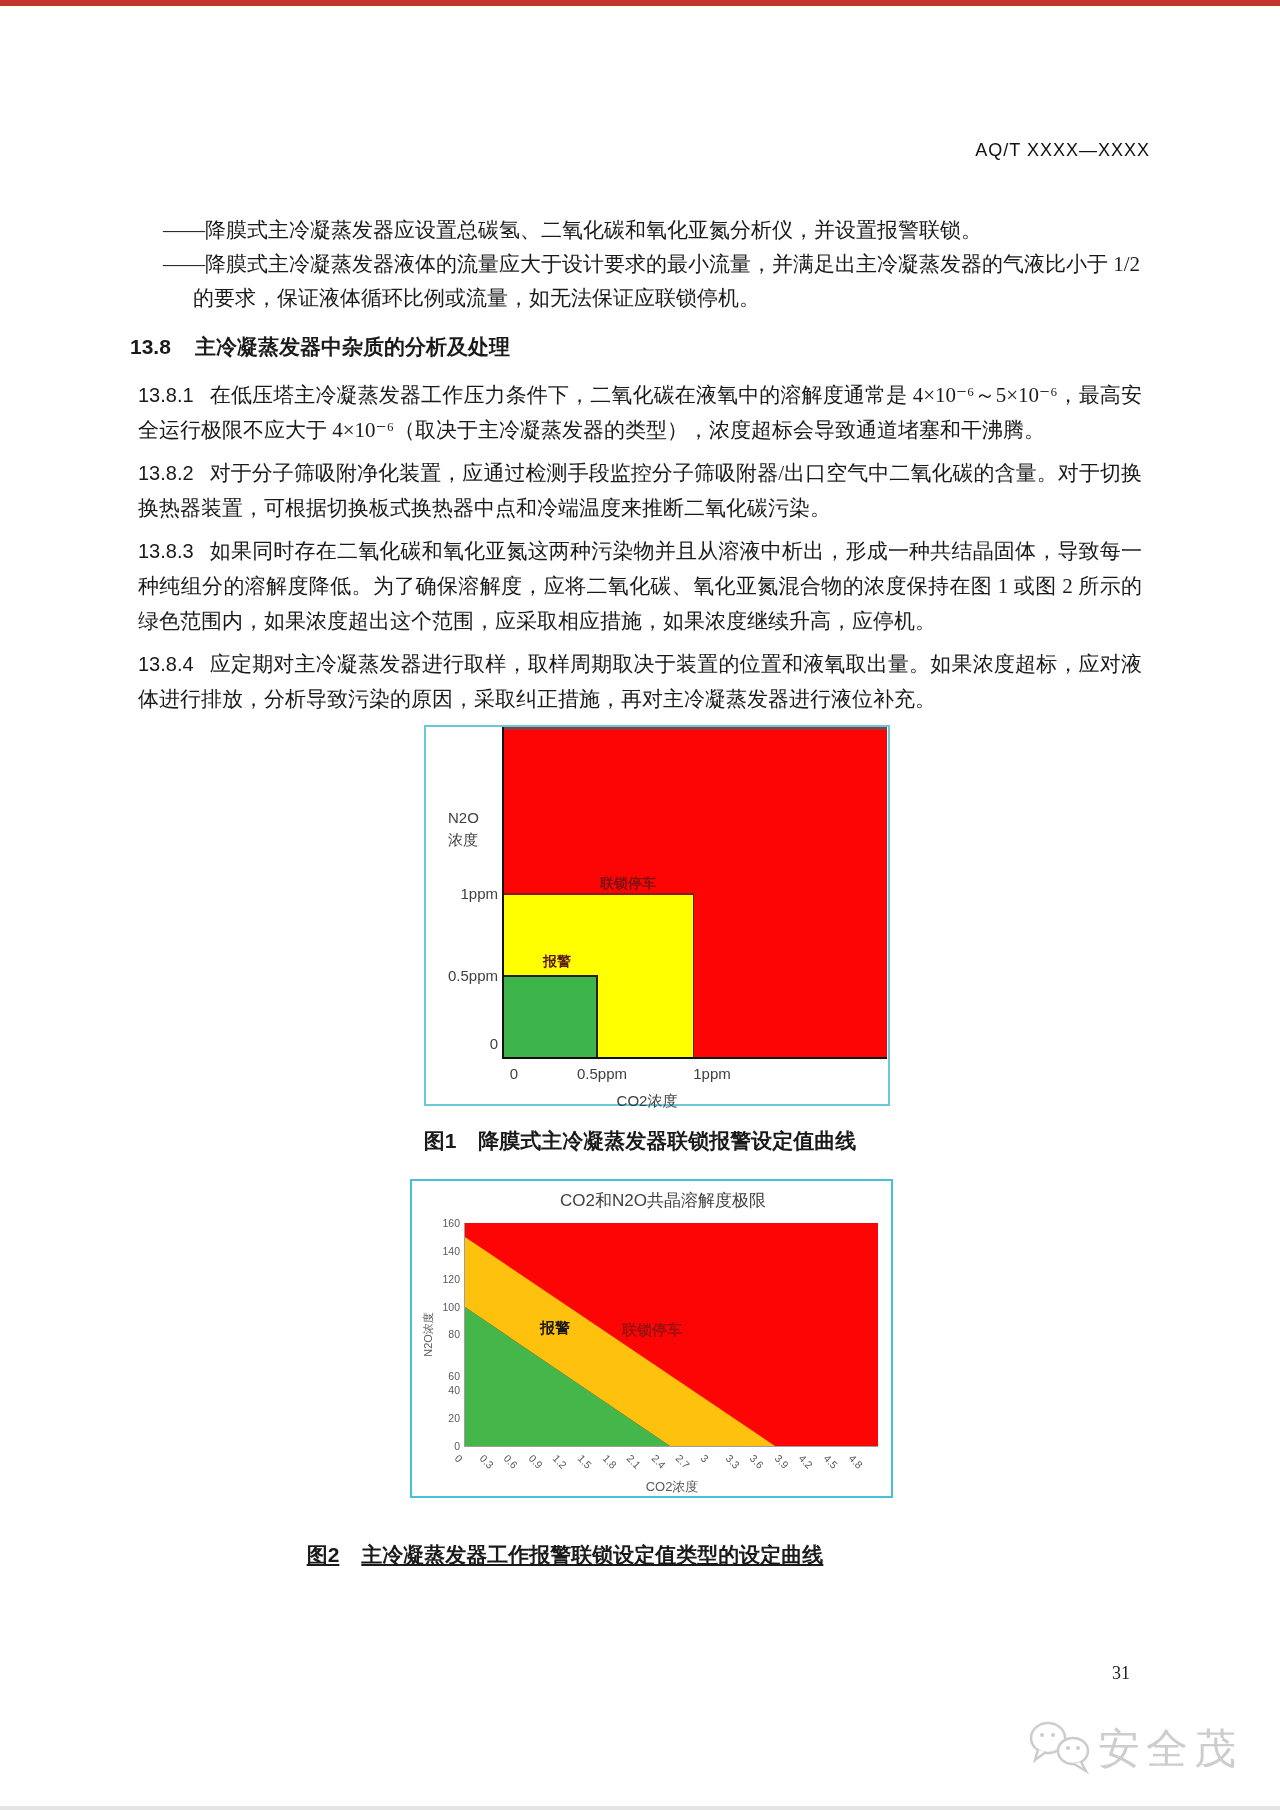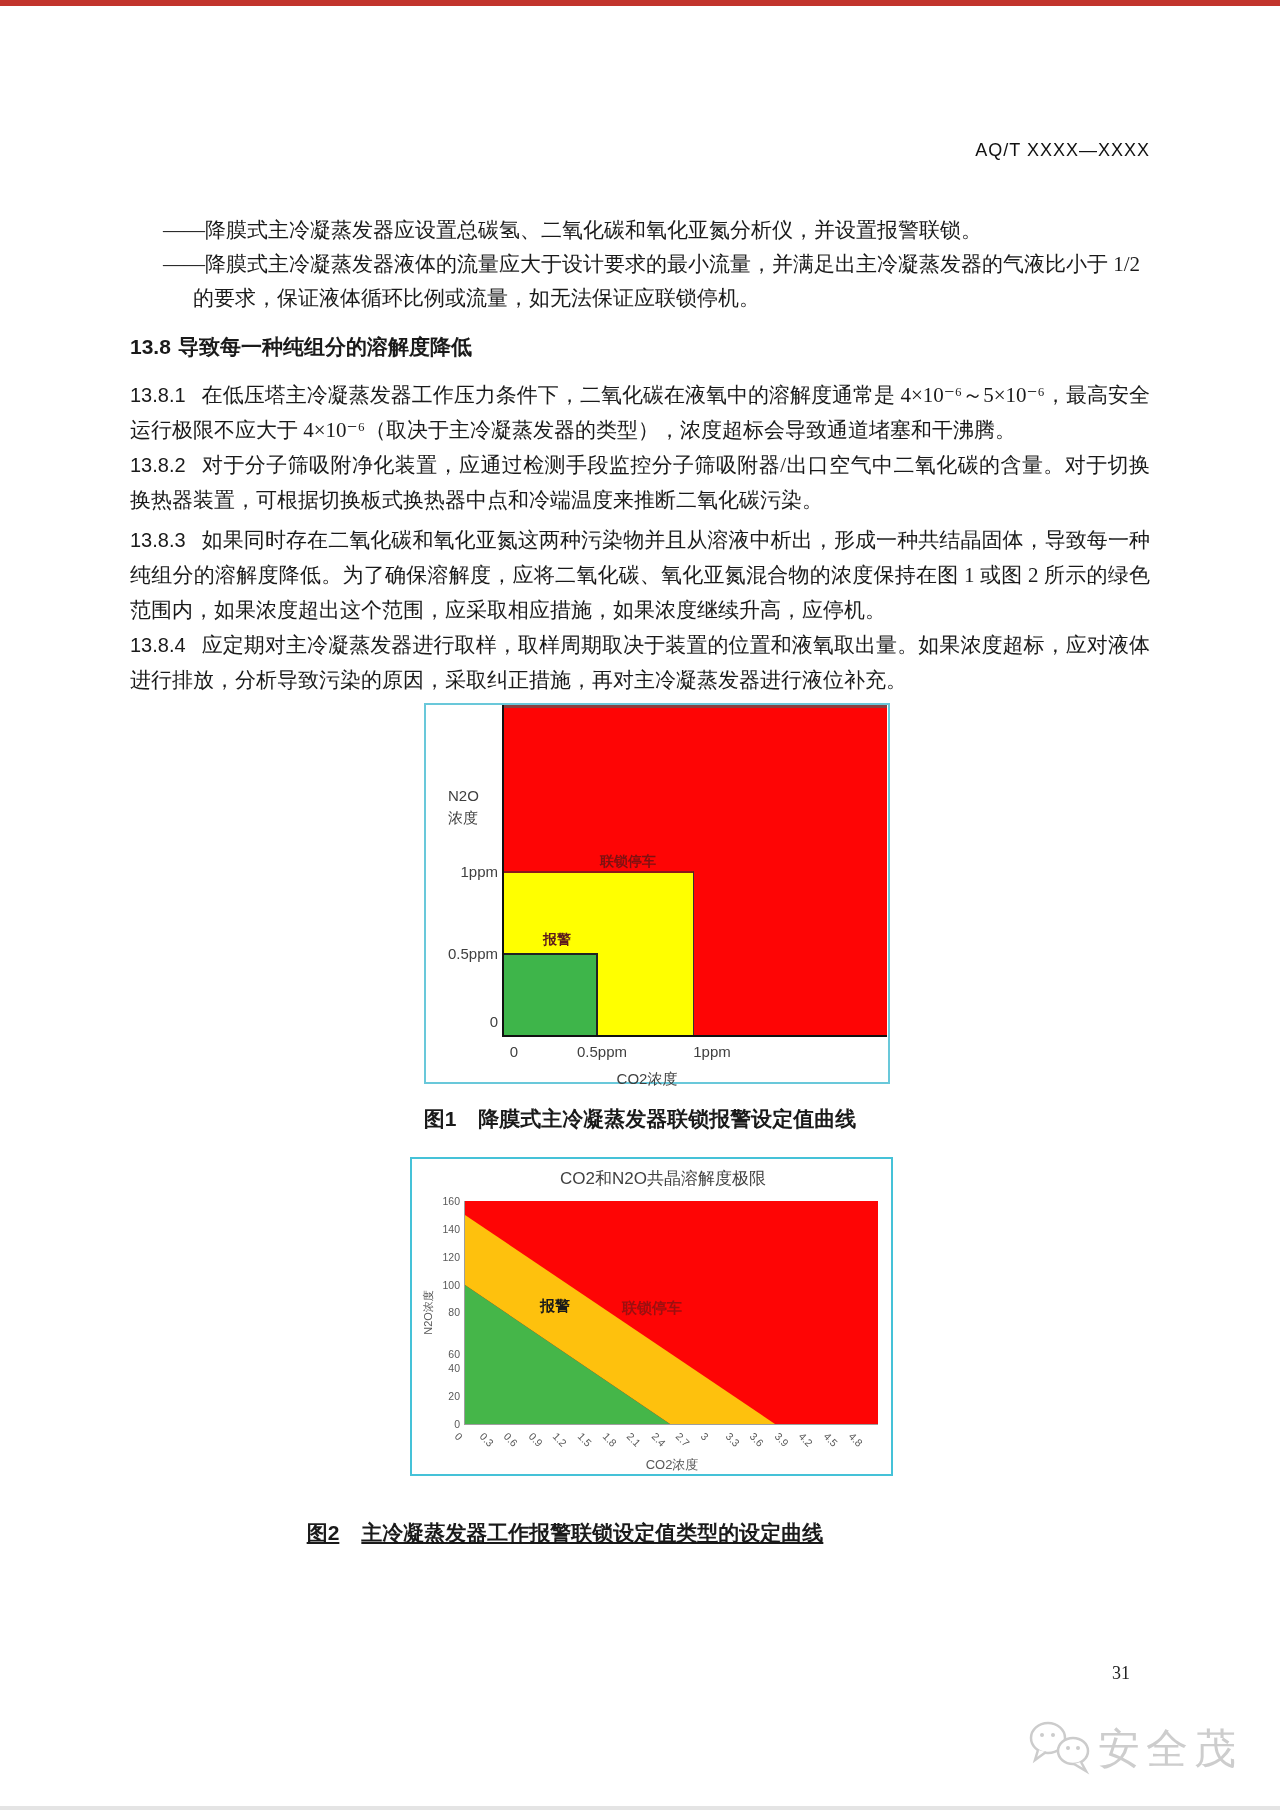--- a/index.html
+++ b/index.html
@@ -8,22 +8,22 @@
   .top-strip{position:absolute;left:0;top:0;width:1280px;height:6px;background:#c2342c;}
   .bottom-strip{position:absolute;left:0;bottom:0;width:1280px;height:4px;background:#e4e4e4;}
 
   .content{position:absolute;left:130px;top:140px;width:1020px;}
   .doc-header{font-family:"Liberation Sans","DejaVu Sans",sans-serif;font-size:18px;
               text-align:right;letter-spacing:1px;color:#111;height:22px;margin-bottom:51px;}
 
   .bullet{font-size:21px;line-height:34px;padding-left:63px;text-indent:-30px;}
   .section-heading{font-family:"Liberation Sans","DejaVu Sans",sans-serif;font-weight:bold;
                    font-size:21px;line-height:35px;margin-top:14px;}
-  .section-heading .sec-num{margin-right:7px;}
-  .clause{font-size:21px;line-height:35px;margin:0;text-align:justify;}
+  .section-heading .sec-num{margin-right:24px;}
+  .clause{font-size:21px;line-height:35px;margin:8px;text-align:justify;}
   .clause-num{font-family:"Liberation Sans","DejaVu Sans",sans-serif;font-size:20px;margin-right:16px;white-space:nowrap;}
   #clause-1{margin-top:14px;} #clause-2{margin-top:0;} #clause-3{margin-top:5px;} #clause-4{margin-top:0;}
 
   
   .fig1-box{position:relative;margin-left:294px;margin-top:5px;width:462px;height:377px;
             border:2px solid #69c8da;background:#fff;
             font-family:"Liberation Sans","DejaVu Sans",sans-serif;}
   .f1-red{position:absolute;left:76px;top:0;width:385px;height:330px;background:#fe0505;border-top:3px solid #8c4040;box-sizing:border-box;}
   .f1-yellow{position:absolute;left:76px;top:166px;width:192px;height:164px;background:#ffff00;
              border-top:2px solid #8b1a1a;border-right:1px solid #333;box-sizing:border-box;}
@@ -70,21 +70,21 @@
   <div class="top-strip"></div>
 
   <div class="content">
 
     <div class="doc-header">AQ/T XXXX—XXXX</div>
 
     <div class="bullet"><span>——</span><span>降膜式主冷凝蒸发器应设置总碳氢、二氧化碳和氧化亚氮分析仪，并设置报警联锁。</span></div>
     <div class="bullet"><span>——</span><span>降膜式主冷凝蒸发器液体的流量应大于设计要求的最小流量，并满足出主冷凝蒸发器的气液比小于 1/2 的要求，保证液体循环比例或流量，如无法保证应联锁停机。</span></div>
 
     <div class="section-heading">
-      <span class="sec-num">13.8</span><span>导致每一种纯组分的溶解度降低</span>
+      <span class="sec-num">13.8</span><span>主冷凝蒸发器中杂质的分析及处理</span>
     </div>
 
     <p class="clause" id="clause-1"><span class="clause-num">13.8.1</span><span>在低压塔主冷凝蒸发器工作压力条件下，二氧化碳在液氧中的溶解度通常是 4×10⁻⁶～5×10⁻⁶，最高安全运行极限不应大于 4×10⁻⁶（取决于主冷凝蒸发器的类型），浓度超标会导致通道堵塞和干沸腾。</span></p>
     <p class="clause" id="clause-2"><span class="clause-num">13.8.2</span><span>对于分子筛吸附净化装置，应通过检测手段监控分子筛吸附器/出口空气中二氧化碳的含量。对于切换换热器装置，可根据切换板式换热器中点和冷端温度来推断二氧化碳污染。</span></p>
     <p class="clause" id="clause-3"><span class="clause-num">13.8.3</span><span>如果同时存在二氧化碳和氧化亚氮这两种污染物并且从溶液中析出，形成一种共结晶固体，导致每一种纯组分的溶解度降低。为了确保溶解度，应将二氧化碳、氧化亚氮混合物的浓度保持在图 1 或图 2 所示的绿色范围内，如果浓度超出这个范围，应采取相应措施，如果浓度继续升高，应停机。</span></p>
     <p class="clause" id="clause-4"><span class="clause-num">13.8.4</span><span>应定期对主冷凝蒸发器进行取样，取样周期取决于装置的位置和液氧取出量。如果浓度超标，应对液体进行排放，分析导致污染的原因，采取纠正措施，再对主冷凝蒸发器进行液位补充。</span></p>
 
     <div class="fig1-box">
       <div class="f1-red"></div>
       <div class="f1-yellow"></div>

